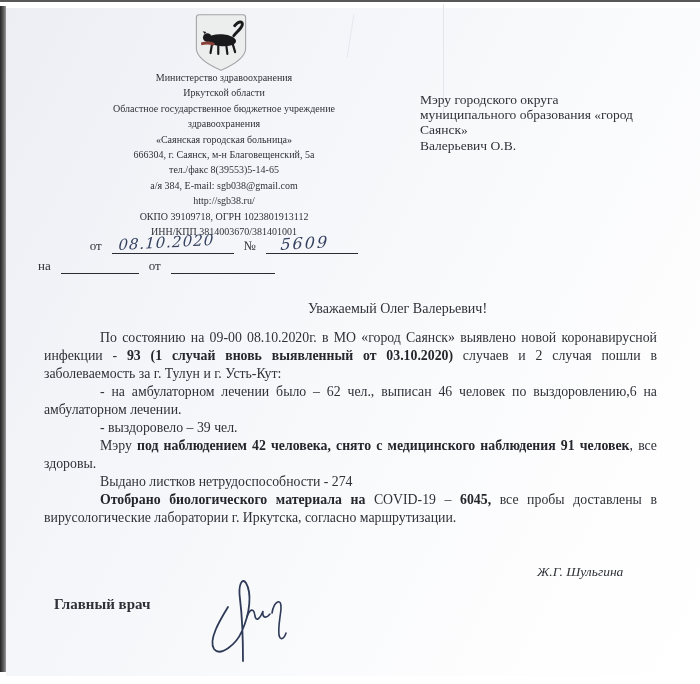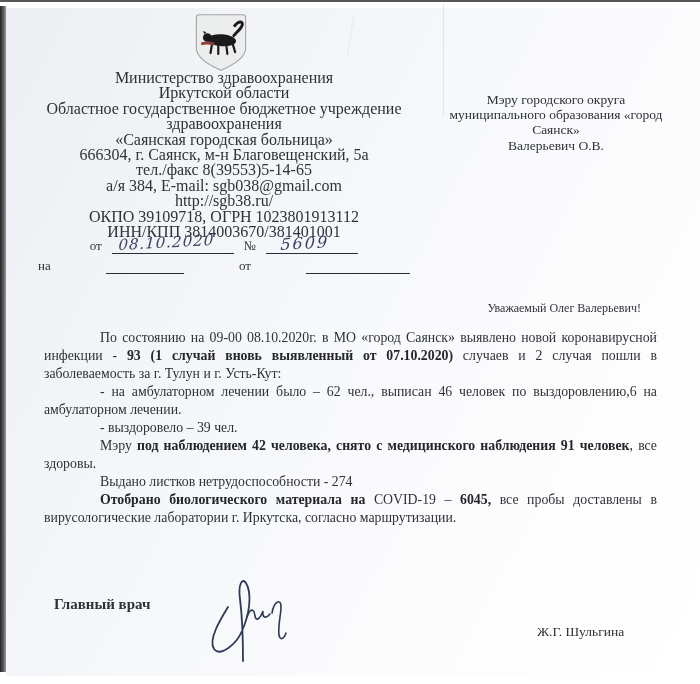--- a/index.html
+++ b/index.html
@@ -21,50 +21,50 @@
   .scan-leftstrip{position:absolute;left:0;top:6px;width:6px;height:666px;
     background:linear-gradient(to right,#242424,#5f5f5f 60%,#9a9a9a);}
   .paper{position:absolute;left:6px;top:8px;width:694px;height:668px;
     background:linear-gradient(118deg,#eceef3 0%,#f2f4f8 25%,#f8f9fb 52%,#fdfdfe 78%,#ffffff 100%);}
   .crease-v{position:absolute;left:443px;top:4px;width:1px;height:112px;background:#e1e5ec;}
   .crease-d{position:absolute;left:350px;top:14px;width:1px;height:44px;background:#e4e8ee;transform:rotate(9deg);}
   
   .emblem{position:absolute;left:193px;top:12px;width:56px;height:62px;}
   
   .letterhead{position:absolute;left:38px;top:70px;width:372px;text-align:center;
-    font-size:16px;line-height:15.4px;}
+    font-size:10px;line-height:15.4px;}
   .letterhead .lh-line{white-space:nowrap;}
   
   .ref-row{position:absolute;left:38px;top:238px;width:372px;display:flex;justify-content:center;
     align-items:flex-end;gap:10px;font-size:13px;}
-  .reply-row{position:absolute;left:38px;top:258px;width:372px;display:flex;justify-content:space-between;
+  .reply-row{position:absolute;left:38px;top:258px;width:372px;display:flex;justify-content:flex-start;
     align-items:flex-end;gap:10px;font-size:13px;}
   .blank-line{display:inline-block;border-bottom:1.5px solid var(--rule);height:15px;position:relative;}
   .bl-date{width:122px;}
   .bl-num{width:92px;}
   .bl-na{width:78px;}
   .bl-ot{width:104px;}
   .hand{position:absolute;left:6px;bottom:-1px;color:var(--ink);
     font-style:italic;font-family:"DejaVu Serif",serif;white-space:nowrap;
     transform:rotate(-3deg) skewX(-6deg);transform-origin:left bottom;letter-spacing:1px;}
   .hand-date{font-size:15px;}
   .hand-num{font-size:16px;left:14px;letter-spacing:2px;}
   
-  .recipient{position:absolute;left:420px;top:92px;width:272px;text-align:center;
+  .recipient{position:absolute;left:420px;top:92px;width:272px;
     font-size:13.5px;line-height:15.2px;}
   
-  .salutation{position:absolute;left:28px;top:301px;width:613px;text-align:right;
-    padding-left:86px;font-size:12px;}
+  .salutation{position:absolute;left:48px;top:301px;width:613px;text-align:center;
+    padding-left:86px;font-size:14px;}
   .body-text{position:absolute;left:44px;top:329px;width:613px;font-size:13.8px;line-height:18px;
     text-align:justify;}
   .body-text p{text-indent:56px;}
   .body-text b{color:var(--text-bold);}
   
   .sig-position{position:absolute;left:54px;top:596px;font-size:15px;font-weight:bold;}
-  .sig-name{position:absolute;left:537px;top:624px;font-size:13.5px;}
+  .sig-name{position:absolute;left:537px;top:564px;font-size:13.5px;font-style:italic;}
   .sig-svg{position:absolute;left:200px;top:565px;width:110px;height:100px;}
 </style>
 </head>
 <body>
 
 <div class="paper"></div>
 <div class="scan-topline"></div>
 <div class="scan-leftstrip"></div>
 <div class="crease-v"></div>
 <div class="crease-d"></div>
@@ -114,21 +114,21 @@
 <div class="recipient">
     <div class="rc-line">Мэру городского округа</div>
     <div class="rc-line">муниципального образования «город</div>
     <div class="rc-line">Саянск»</div>
     <div class="rc-line">Валерьевич О.В.</div>
   </div>
 
 <div class="salutation">Уважаемый Олег Валерьевич!</div>
 
 <div class="body-text">
-    <p><span>По состоянию на 09-00 08.10.2020г. в МО «город Саянск» выявлено новой коронавирусной инфекции - </span><b>93 (1 случай вновь выявленный от 07.10.2020)</b><span> случаев и 2 случая пошли в заболеваемость за г. Тулун и г. Усть-Кут:</span></p>
+    <p><span>По состоянию на 09-00 08.10.2020г. в МО «город Саянск» выявлено новой коронавирусной инфекции - </span><b>93 (1 случай вновь выявленный от 03.10.2020)</b><span> случаев и 2 случая пошли в заболеваемость за г. Тулун и г. Усть-Кут:</span></p>
     <p><span>- на амбулаторном лечении было – 62 чел., выписан 46 человек по выздоровлению,6 на амбулаторном лечении.</span></p>
     <p><span>- выздоровело – 39 чел.</span></p>
     <p><span>Мэру </span><b>под наблюдением 42 человека, снято с медицинского наблюдения 91 человек</b><span>, все здоровы.</span></p>
     <p><span>Выдано листков нетрудоспособности - 274</span></p>
     <p><b>Отобрано биологического материала на</b><span> COVID-19 – </span><b>6045,</b><span> все пробы доставлены в вирусологические лаборатории г. Иркутска, согласно маршрутизации.</span></p>
   </div>
 
 <div class="sig-position">Главный врач</div>
 
 <svg class="sig-svg" viewBox="0 0 110 100" xmlns="http://www.w3.org/2000/svg">

